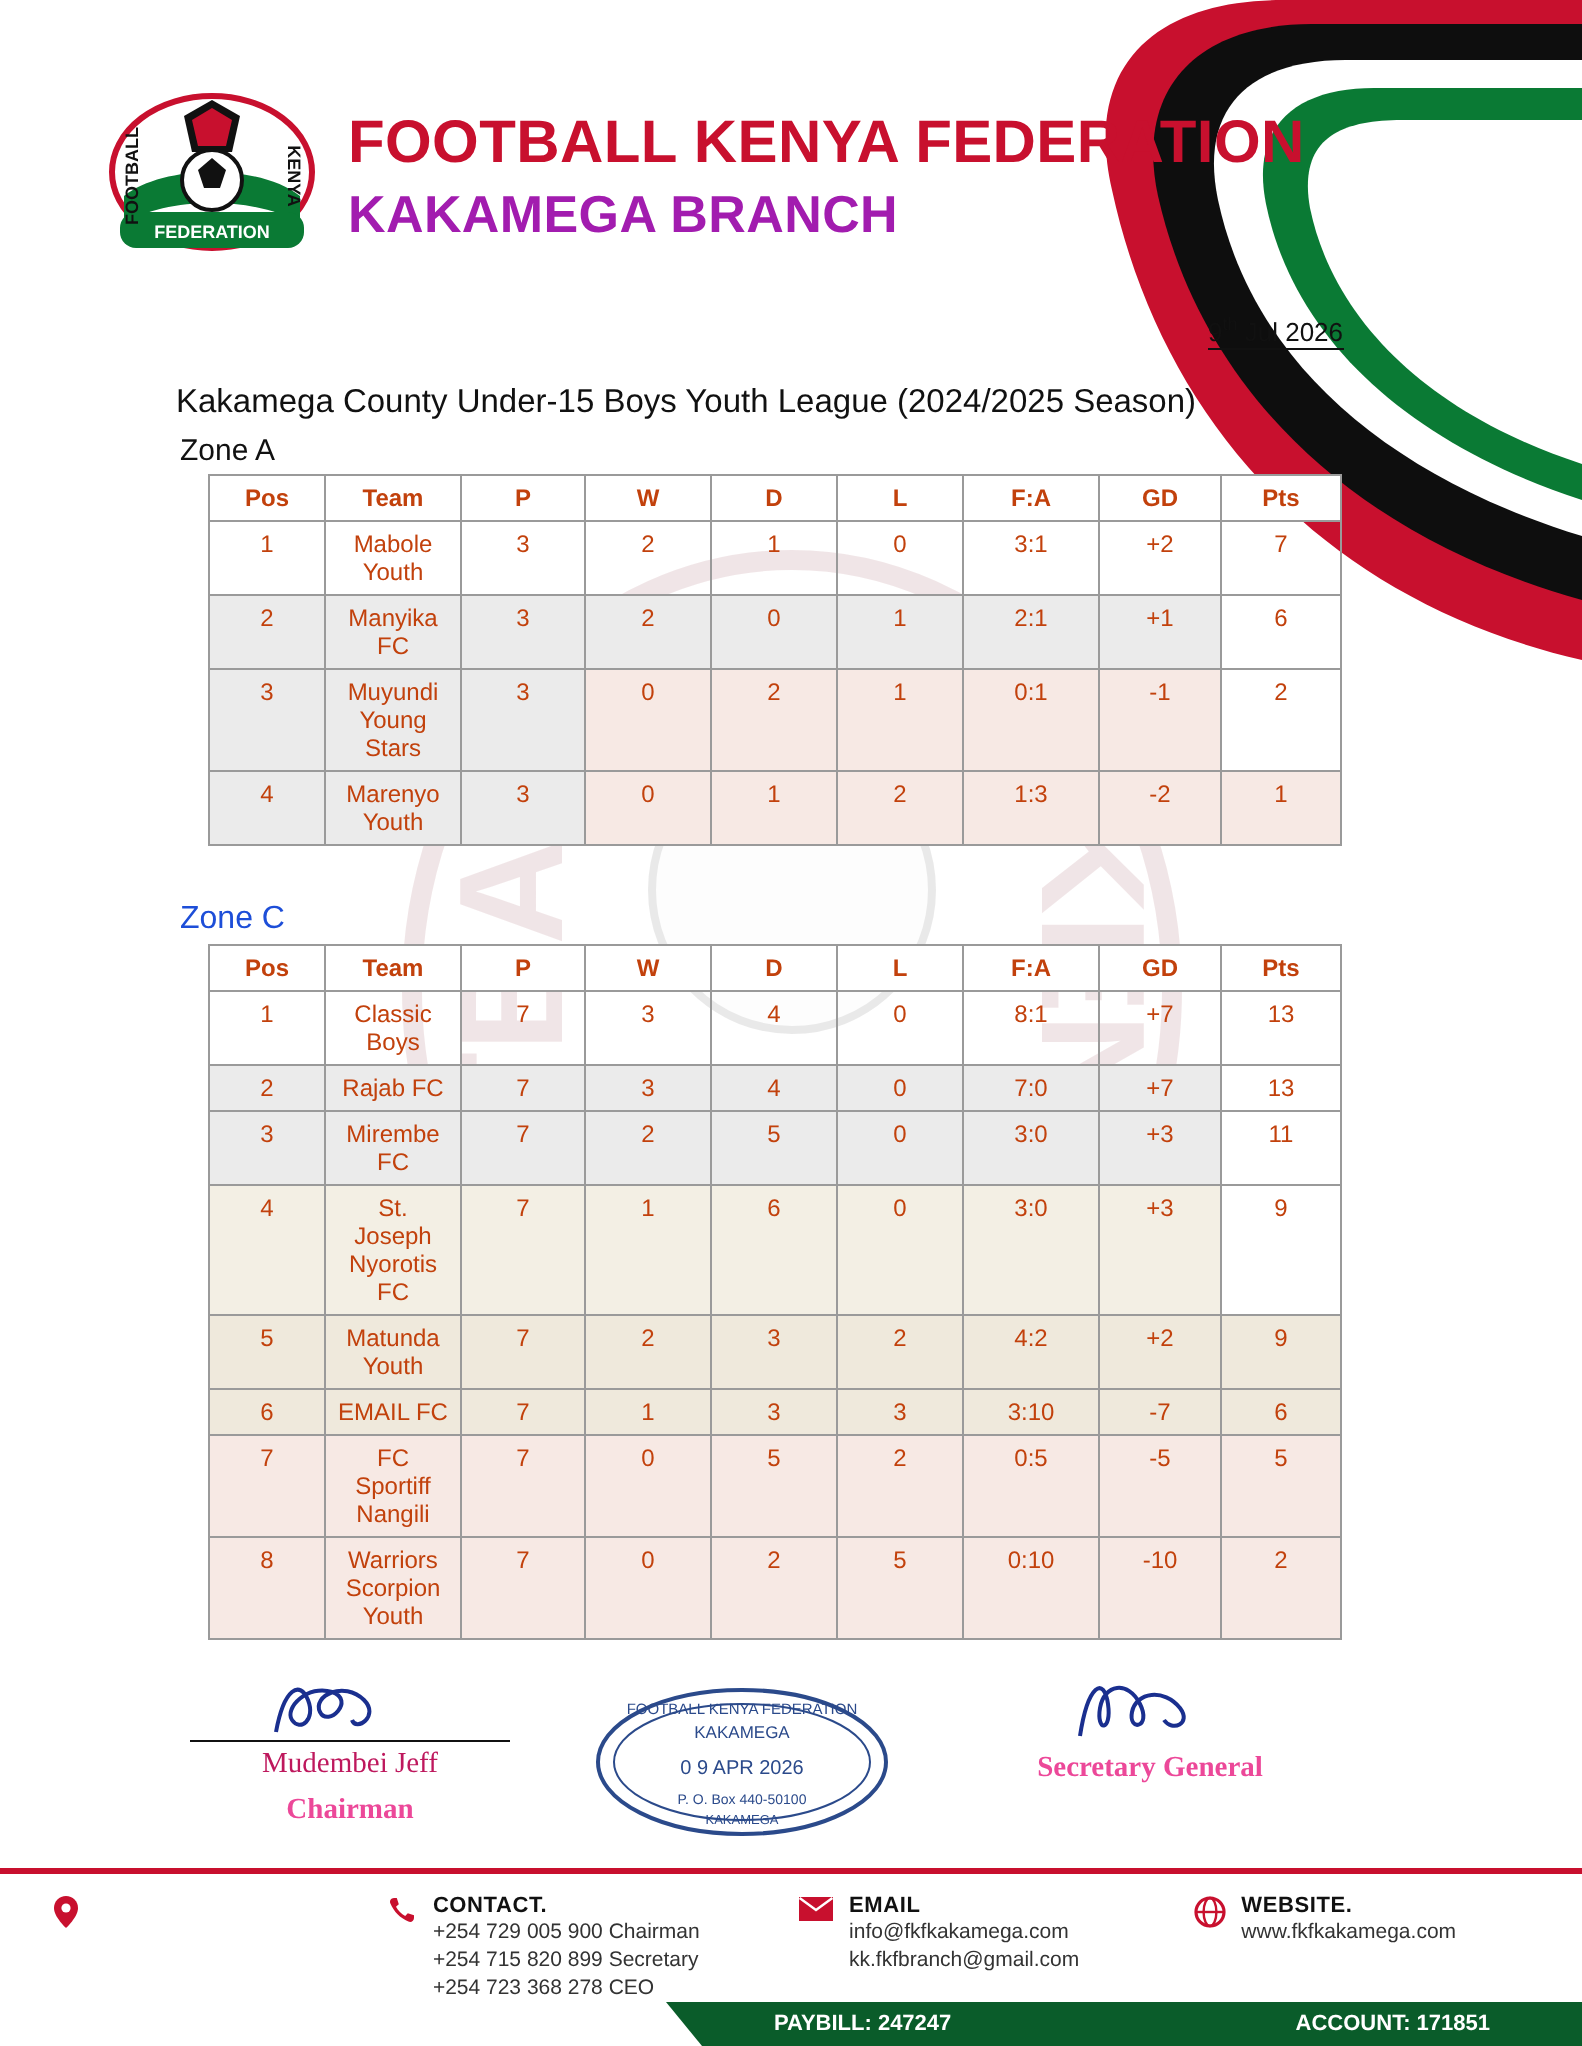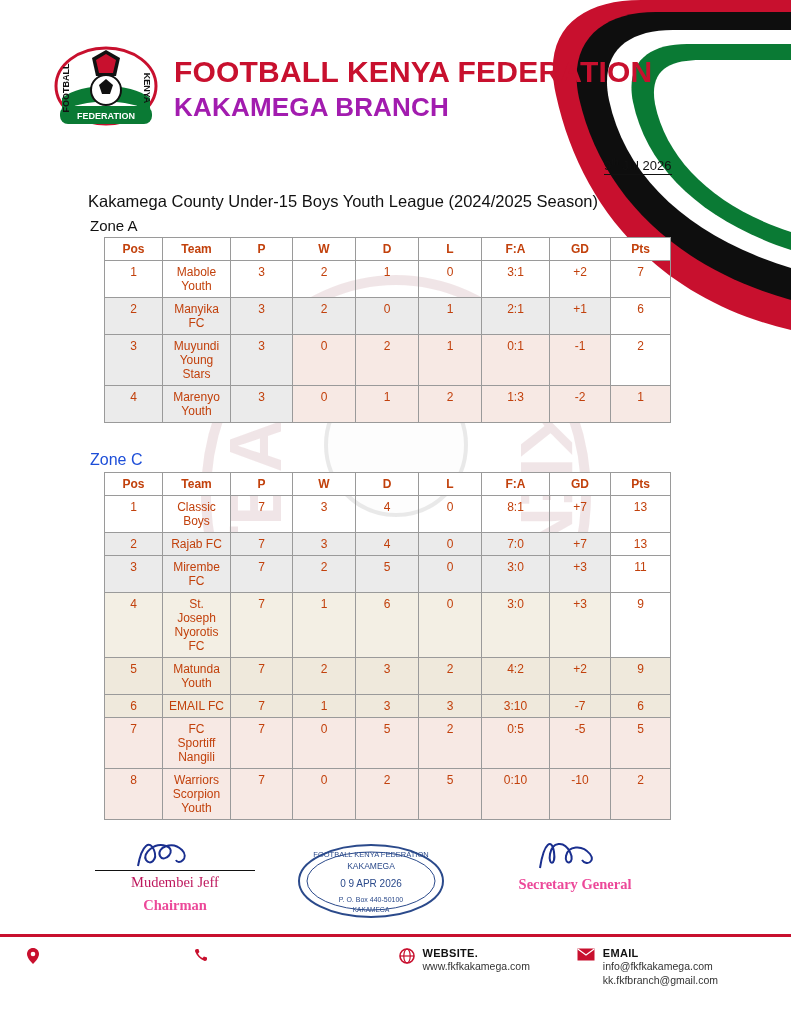--- a/index.html
+++ b/index.html
@@ -527,44 +527,54 @@
           </svg>
       </span>
     </div>
 
     <div class="f-col f-contact">
       <span class="f-ico">
         <svg width="14" height="16" viewBox="0 0 14 16">
             <path d="M3,1 C1.5,1 0.6,2.4 1.2,3.8 C3,8 6,11 10.2,12.8 C11.6,13.4 13,12.5 13,11 L13,9.6 L9.9,8.6 L8.6,10 C6.7,9 5,7.3 4,5.4 L5.4,4.1 L4.4,1 Z" fill="#c8102e"></path>
           </svg>
       </span>
+      <div>
+        <div class="f-head">CONTACT.</div>
+        <div class="f-line">+254 729 005 900   Chairman</div>
+        <div class="f-line">+254 715 820 899   Secretary</div>
+        <div class="f-line">+254 723 368 278   CEO</div>
+      </div>
+    </div>
+
+    <div class="f-col f-email">
+      <span class="f-ico">
+        <svg width="18" height="13" viewBox="0 0 18 13">
+            <rect x="0.5" y="0.5" width="17" height="12" fill="#c8102e"></rect>
+            <path d="M0.8,1 L9,7 L17.2,1" fill="none" stroke="#ffffff" stroke-width="1.2"></path>
+          </svg>
+      </span>
+      <div>
+        <div class="f-head">EMAIL</div>
+        <div class="f-line">info@fkfkakamega.com</div>
+        <div class="f-line">kk.fkfbranch@gmail.com</div>
+      </div>
     </div>
 
     <div class="f-col f-website">
       <span class="f-ico">
         <svg width="16" height="16" viewBox="0 0 16 16">
             <circle cx="8" cy="8" r="7" fill="none" stroke="#c8102e" stroke-width="1.6"></circle>
             <ellipse cx="8" cy="8" rx="3.2" ry="7" fill="none" stroke="#c8102e" stroke-width="1.2"></ellipse>
             <line x1="1" y1="8" x2="15" y2="8" stroke="#c8102e" stroke-width="1.2"></line>
           </svg>
       </span>
       <div>
         <div class="f-head">WEBSITE.</div>
         <div class="f-line">www.fkfkakamega.com</div>
       </div>
     </div>
-
-    <div class="f-col f-email">
-      <span class="f-ico">
-        <svg width="18" height="13" viewBox="0 0 18 13">
-            <rect x="0.5" y="0.5" width="17" height="12" fill="#c8102e"></rect>
-            <path d="M0.8,1 L9,7 L17.2,1" fill="none" stroke="#ffffff" stroke-width="1.2"></path>
-          </svg>
-      </span>
-      <div>
-        <div class="f-head">EMAIL</div>
-        <div class="f-line">info@fkfkakamega.com</div>
-        <div class="f-line">kk.fkfbranch@gmail.com</div>
-      </div>
-    </div>
-  </div>
-
+  </div>
+
+  <div class="pay-bar">
+    <span>PAYBILL: 247247</span>
+    <span>ACCOUNT: 171851</span>
+  </div>
 </div>
 
 </body></html>

